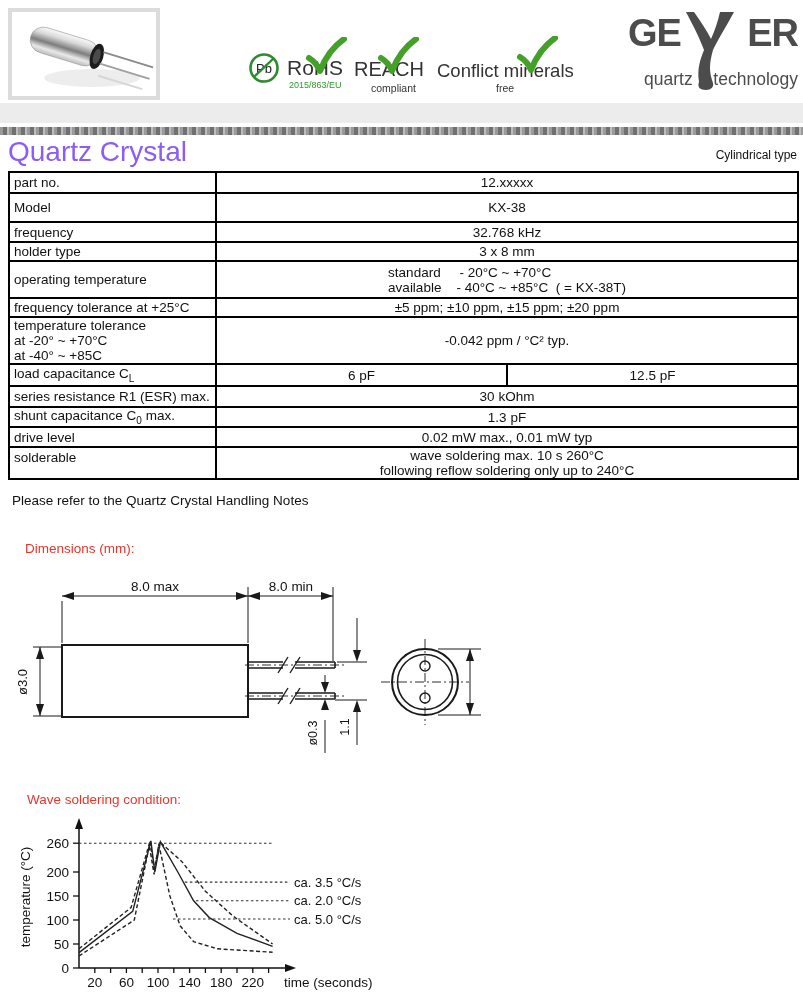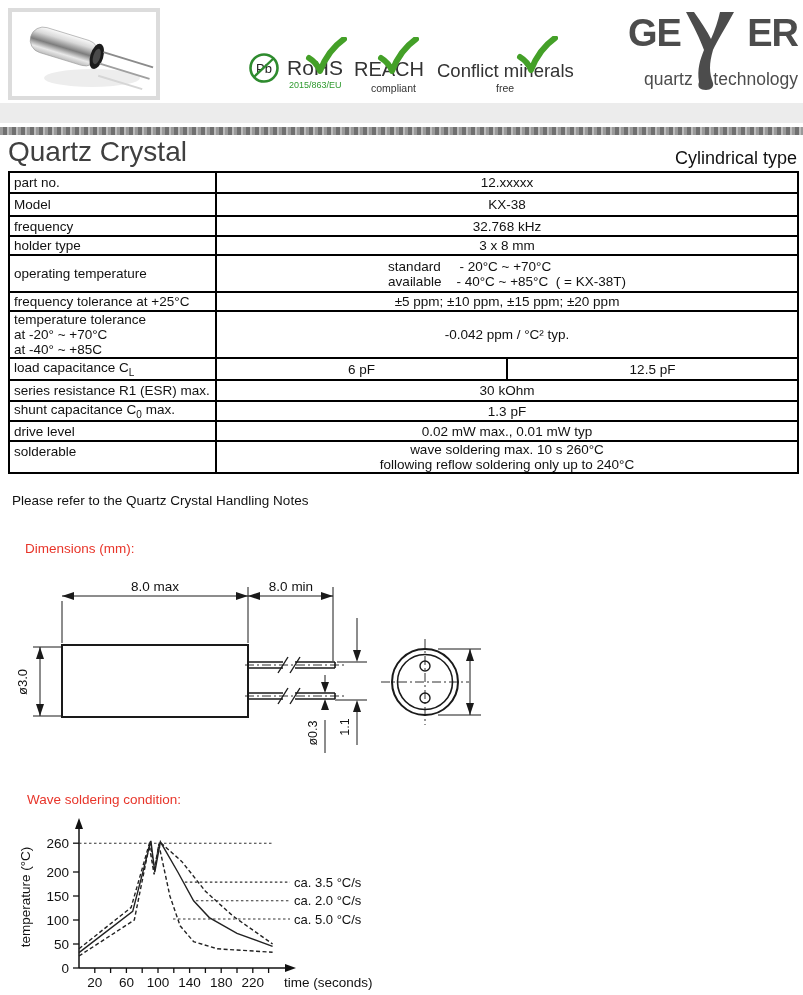--- a/index.html
+++ b/index.html
@@ -11,22 +11,22 @@
   .cert-title{color:#333;}
   .cert-sub{color:#333;}
   .green{color:#2f9a2f;}
   .logo-box{left:628px;top:12px;width:170px;height:78px;}
   .logo-big{font-weight:bold;font-size:38px;color:#4c4c4c;letter-spacing:-1px;line-height:1;}
   .logo-small{font-size:17.5px;color:#4c4c4c;line-height:1;text-align:center;}
   .band{left:0;top:103px;width:803px;height:20px;background:#ececec;}
   .strip{left:0;top:127px;width:803px;height:8px;
          background:repeating-linear-gradient(90deg,#9a9a9a 0 3px,#707070 3px 7px,#bdbdbd 7px 9px);}
   
-  .page-title{left:8px;top:136px;font-size:28px;color:#404040;}
-  .page-subtitle{right:6px;top:148px;font-size:18px;}
+  .page-title{left:8px;top:136px;font-size:28px;color:#8b5cf6;}
+  .page-subtitle{right:6px;top:148px;font-size:12px;}
   
   table.spec{position:absolute;left:8px;top:171px;width:789px;border-collapse:collapse;
              font-size:13.5px;table-layout:fixed;}
   table.spec td{border:2px solid #000;padding:0 4px;box-sizing:border-box;vertical-align:middle;}
   td.lab{text-align:left;}
   td.val{text-align:center;}
   .blk{display:inline-block;text-align:left;vertical-align:middle;}
   .pre{white-space:pre;display:block;}
   .ln{display:block;}
   sub.s{font-size:10px;}
@@ -113,21 +113,21 @@
   <colgroup>
       <col style="width:207px">
       <col style="width:291px">
       <col style="width:291px">
     </colgroup>
   <tbody>
       <tr style="height:21px">
         <td class="lab">part no.</td>
         <td class="val" colspan="2">12.xxxxx</td>
       </tr>
-  <tr style="height:23px">
+  <tr style="height:29px">
         <td class="lab">Model</td>
         <td class="val" colspan="2">KX-38</td>
       </tr>
   <tr style="height:20px">
         <td class="lab">frequency</td>
         <td class="val" colspan="2">32.768 kHz</td>
       </tr>
   <tr style="height:19px">
         <td class="lab">holder type</td>
         <td class="val" colspan="2">3 x 8 mm</td>

